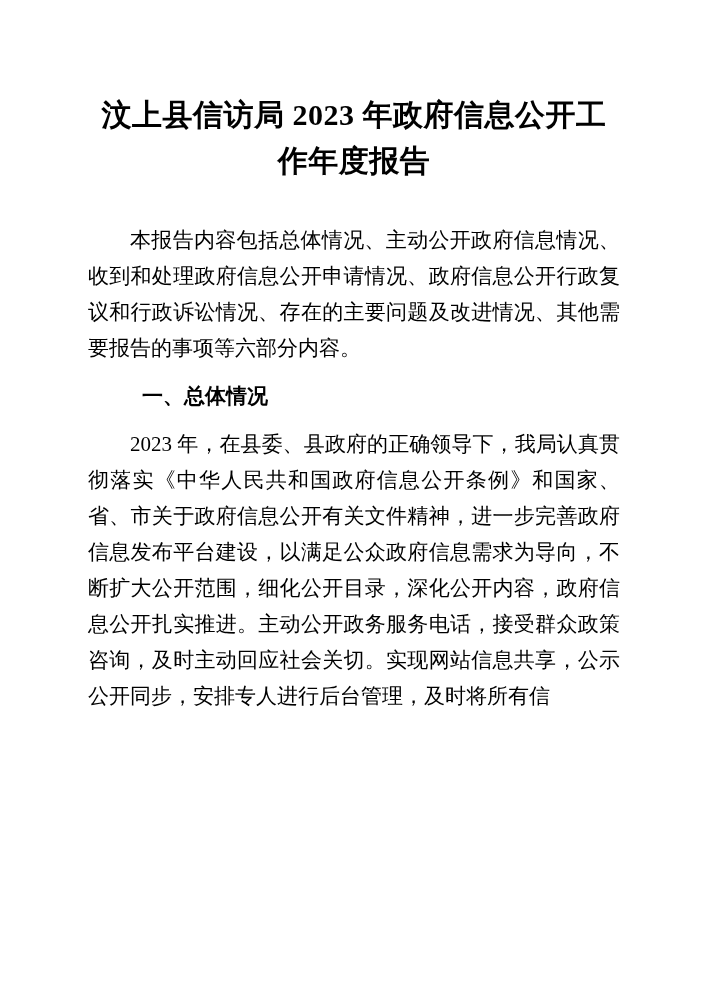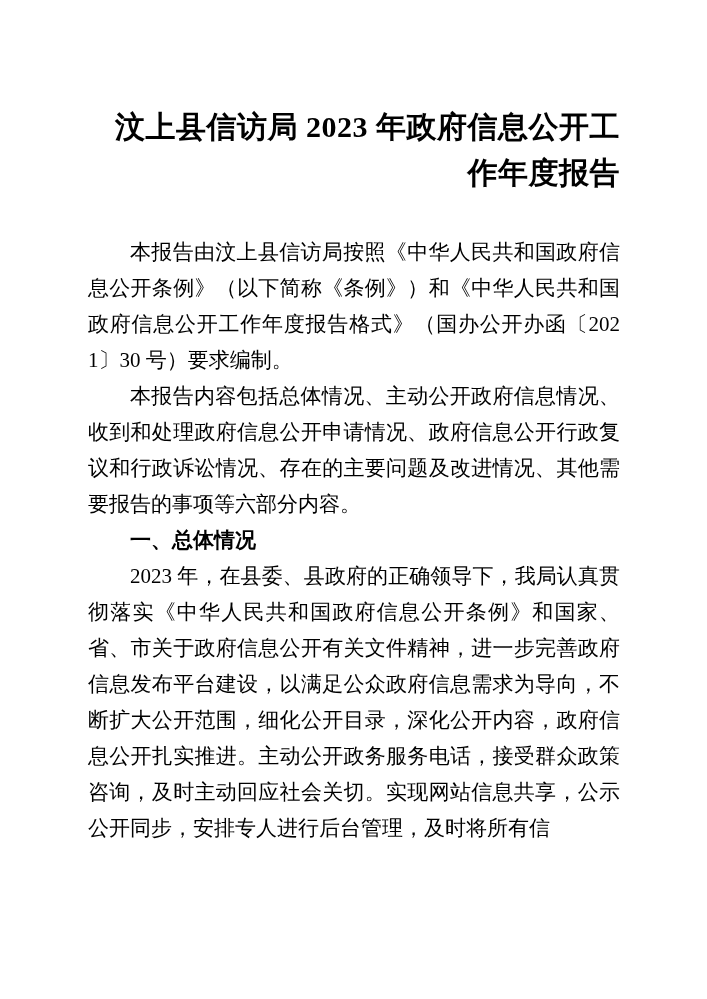--- a/index.html
+++ b/index.html
@@ -12,51 +12,50 @@
     width: 707px;
     height: 999px;
     background: #ffffff;
     overflow: hidden;
     box-sizing: border-box;
     padding: 92px 87px 0 88px;
     font-family: "Liberation Serif", "DejaVu Serif", serif;
     color: #000000;
   }
   .doc-title {
-    margin: 12px 0 38px 0;
+    margin: 0 0 38px 0;
     font-size: 30px;
     font-weight: bold;
     line-height: 46px;
-    text-align: right;
+    text-align: center;
     letter-spacing: 0.5px;
   }
   .body-text {
     margin: 0;
     font-size: 21px;
     line-height: 36px;
     text-align: justify;
     text-justify: inter-ideograph;
     text-indent: 2em;
     word-break: break-all;
   }
   .section-heading {
-    margin: 0;
+    margin: 12px;
     font-size: 21px;
     font-weight: bold;
     line-height: 36px;
     text-indent: 2em;
   }
 </style>
 </head>
 <body>
 
 <div class="page">
   <h1 class="doc-title">汶上县信访局 2023 年政府信息公开工作年度报告</h1>
 
-  <p class="body-text">本报告由汶上县信访局按照《中华人民共和国政府信息公开条例》（以下简称《条例》）和《中华人民共和国政府信息公开工作年度报告格式》（国办公开办函〔2021〕30 号）要求编制。</p>
 
   <p class="body-text">本报告内容包括总体情况、主动公开政府信息情况、收到和处理政府信息公开申请情况、政府信息公开行政复议和行政诉讼情况、存在的主要问题及改进情况、其他需要报告的事项等六部分内容。</p>
 
 
   <h2 class="section-heading">一、总体情况</h2>
 
   <p class="body-text">2023 年，在县委、县政府的正确领导下，我局认真贯彻落实《中华人民共和国政府信息公开条例》和国家、省、市关于政府信息公开有关文件精神，进一步完善政府信息发布平台建设，以满足公众政府信息需求为导向，不断扩大公开范围，细化公开目录，深化公开内容，政府信息公开扎实推进。主动公开政务服务电话，接受群众政策咨询，及时主动回应社会关切。实现网站信息共享，公示公开同步，安排专人进行后台管理，及时将所有信</p>
 </div>
 
 </body></html>

